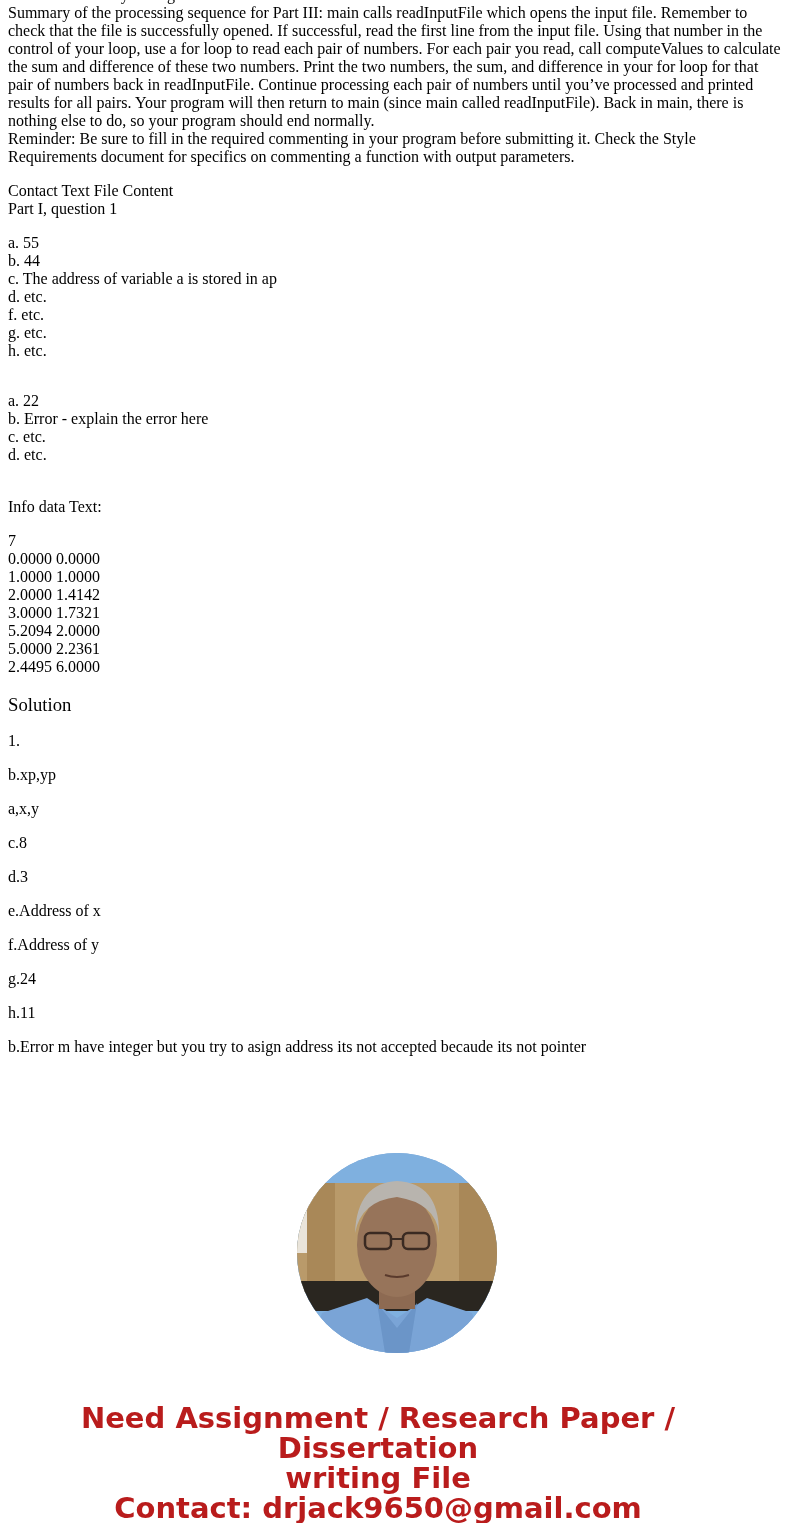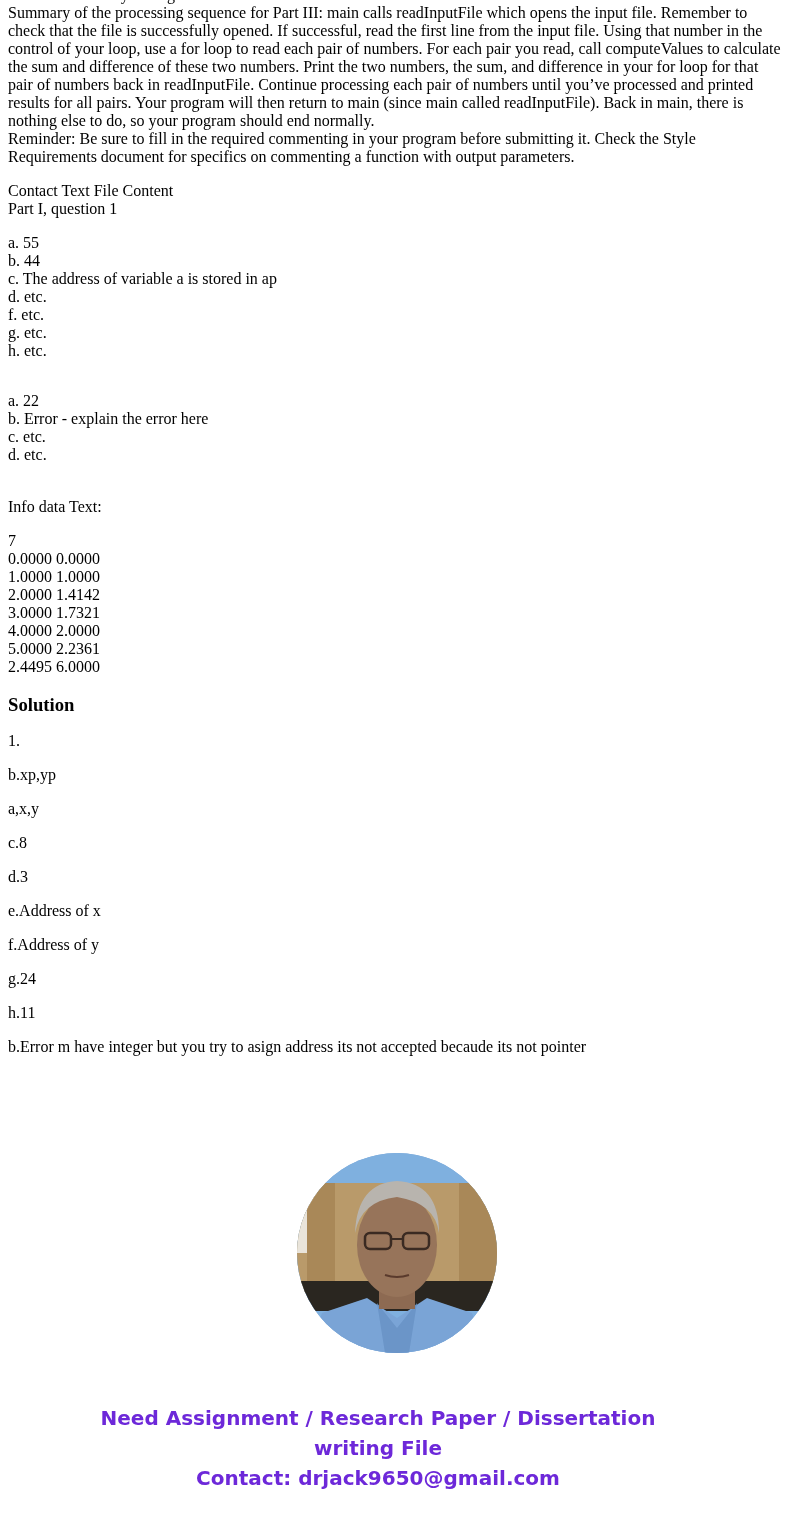--- a/index.html
+++ b/index.html
@@ -13,21 +13,21 @@
       line-height: 18px;
       color: #000000;
     }
     .content { position: absolute; left: 8px; top: -14px; width: 776px; }
     .line { display: block; white-space: normal; }
     .gap { height: 16px; }
     .gap-lg { height: 34px; }
     h3.sol-heading {
       font-family: "Liberation Serif", serif;
       font-size: 18.7px;
-      font-weight: bold;
+      font-weight: normal;
       margin: 18px 0 0 0;
       line-height: 22px;
     }
     .sol-p { margin: 16px 0 0 0; line-height: 18px; }
     .avatar-wrap {
       position: absolute;
       left: 297px;
       top: 1153px;
       width: 200px;
       height: 200px;
@@ -36,23 +36,23 @@
       background: #7aa4d6;
     }
     .footer {
       position: absolute;
       left: 0;
       top: 1403px;
       width: 756px;
       text-align: center;
       font-family: "DejaVu Sans", sans-serif;
       font-weight: bold;
-      font-size: 20px;
+      font-size: 29px;
       line-height: 30px;
-      color: #6d28d9;
+      color: #b91c1c;
     }
   </style>
 </head>
 <body>
 
 <div class="content">
   <span class="line">some answers may be negative.</span>
   <span class="line">Summary of the processing sequence for Part III: main calls readInputFile which opens the input file. Remember to check that the file is successfully opened. If successful, read the first line from the input file. Using that number in the control of your loop, use a for loop to read each pair of numbers. For each pair you read, call computeValues to calculate the sum and difference of these two numbers. Print the two numbers, the sum, and difference in your for loop for that pair of numbers back in readInputFile. Continue processing each pair of numbers until you’ve processed and printed results for all pairs. Your program will then return to main (since main called readInputFile). Back in main, there is nothing else to do, so your program should end normally.</span>
   <span class="line">Reminder: Be sure to fill in the required commenting in your program before submitting it. Check the Style Requirements document for specifics on commenting a function with output parameters.</span>
 
@@ -81,21 +81,21 @@
 
   <div class="gap-lg"></div>
   <span class="line">Info data Text:</span>
   <div class="gap"></div>
   <div>
     <span class="line">7</span>
     <span class="line">0.0000 0.0000</span>
     <span class="line">1.0000 1.0000</span>
     <span class="line">2.0000 1.4142</span>
     <span class="line">3.0000 1.7321</span>
-    <span class="line">4.0000 2.0000</span>
+    <span class="line">5.2094 2.0000</span>
     <span class="line">5.0000 2.2361</span>
     <span class="line">2.4495 6.0000</span>
   </div>
 
   <h3 class="sol-heading">Solution</h3>
   <div>
     <p class="sol-p">1.</p>
     <p class="sol-p">b.xp,yp</p>
     <p class="sol-p">a,x,y</p>
     <p class="sol-p">c.8</p>

